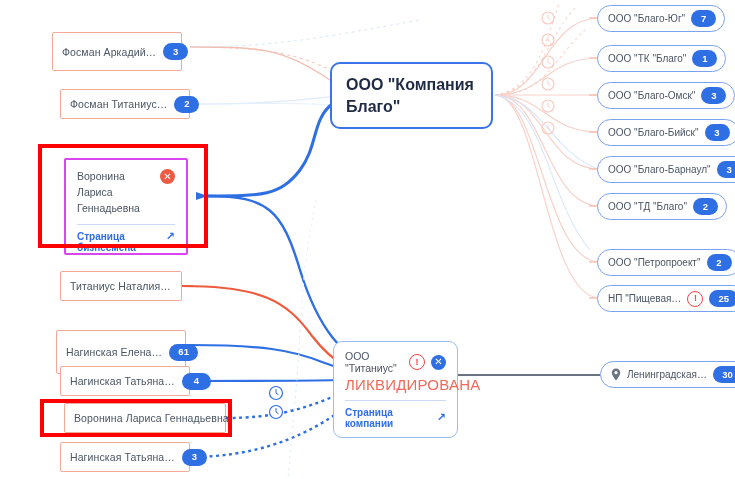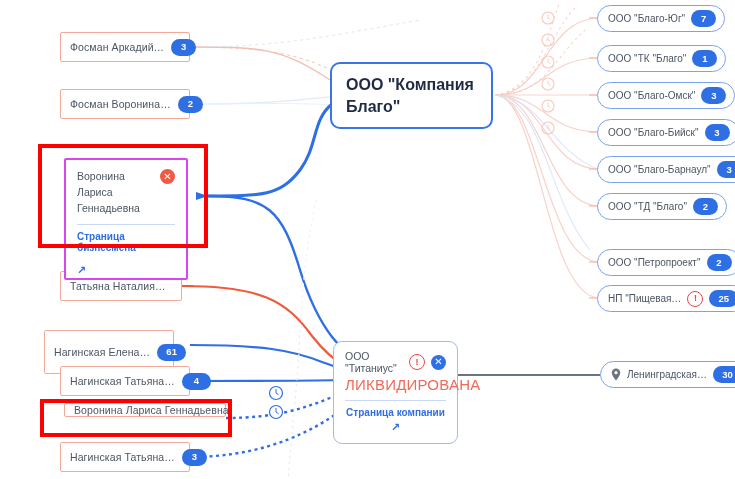--- a/index.html
+++ b/index.html
@@ -74,35 +74,35 @@
     box-sizing:border-box;
     border:1px solid #9dbcf2;
     border-radius:9px;
     background:#fff;
     padding:8px 11px 8px 11px;
   }
   .ccard .row1{display:flex;align-items:center;gap:6px;}
   .ccard .cname{font-size:10.5px;color:#4b5563;}
   .ccard .status{font-size:15px;color:#ef6a5a;letter-spacing:.2px;margin-top:2px;}
   .ccard .divider{height:1px;background:#c9d9f6;margin:7px 0 6px 0;}
-  .ccard .clink{font-size:10px;font-weight:bold;color:#2f6fe4;display:flex;align-items:center;gap:4px;flex-direction:column;}
+  .ccard .clink{font-size:10px;font-weight:bold;color:#2f6fe4;display:flex;align-items:center;gap:4px;}
 
   
   .dcard{
     position:absolute;
     box-sizing:border-box;
     border:2px solid #d946ef;
     border-radius:2px;
     background:#fff;
     padding:9px 11px 0 11px;
   }
   .dcard .drow{display:flex;align-items:flex-start;justify-content:space-between;gap:8px;}
   .dcard .dname{font-size:10.5px;color:#4b5563;line-height:1.5;max-width:105px;}
   .dcard .divider{height:1px;background:#c9d9f6;margin:8px 0 6px 0;}
-  .dcard .dlink{font-size:10px;font-weight:bold;color:#2f6fe4;display:flex;align-items:flex-start;gap:12px;flex-direction:column;}
+  .dcard .dlink{font-size:10px;font-weight:bold;color:#2f6fe4;display:flex;align-items:flex-start;gap:19px;}
 
   
   .ico-x{
     width:15px;height:15px;border-radius:50%;
     display:inline-flex;align-items:center;justify-content:center;
     color:#fff;font-size:10px;font-weight:bold;line-height:1;flex:none;
   }
   .ico-x.red{background:#ee5a44;}
   .ico-x.blue{background:#2f6fe4;}
   .ico-warn{
@@ -213,45 +213,45 @@
       <line x1="589" y1="206" x2="598" y2="206"></line>
       <line x1="589" y1="262" x2="598" y2="262"></line>
       <line x1="589" y1="298" x2="598" y2="298"></line>
     </g>
 
     <g stroke="#ef5a3c" stroke-width="2">
       <line x1="182" y1="286" x2="193" y2="286"></line>
     </g>
   </svg>
 
-  <div class="pnode" style="left:60px;top:32px;width:130px;height:30px;align-items:center;">
+  <div class="pnode" style="left:52px;top:32px;width:130px;height:39px;align-items:center;">
     <span class="label">Фосман Аркадий…</span>
     <span class="badge">3</span>
   </div>
 
   <div class="pnode" style="left:60px;top:89px;width:130px;height:30px;">
-    <span class="label">Фосман Воронина…</span>
+    <span class="label">Фосман Титаниус…</span>
     <span class="badge">2</span>
   </div>
 
   <div class="pnode" style="left:60px;top:271px;width:122px;height:30px;">
-    <span class="label">Татьяна Наталия…</span>
-  </div>
-
-  <div class="pnode" style="left:44px;top:330px;width:130px;height:44px;">
+    <span class="label">Титаниус Наталия…</span>
+  </div>
+
+  <div class="pnode" style="left:56px;top:330px;width:130px;height:44px;">
     <span class="label">Нагинская Елена…</span>
     <span class="badge wide">61</span>
   </div>
 
   <div class="pnode" style="left:60px;top:366px;width:130px;height:30px;">
     <span class="label">Нагинская Татьяна…</span>
     <span class="badge wide">4</span>
   </div>
 
-  <div class="pnode" style="left:64px;top:403px;width:162px;height:14px;">
+  <div class="pnode" style="left:64px;top:403px;width:162px;height:30px;">
     <span class="label">Воронина Лариса Геннадьевна</span>
   </div>
 
   <div class="pnode" style="left:60px;top:442px;width:130px;height:30px;">
     <span class="label">Нагинская Татьяна…</span>
     <span class="badge">3</span>
   </div>
 
   <div class="dcard" style="left:64px;top:158px;width:124px;">
     <div class="drow">

